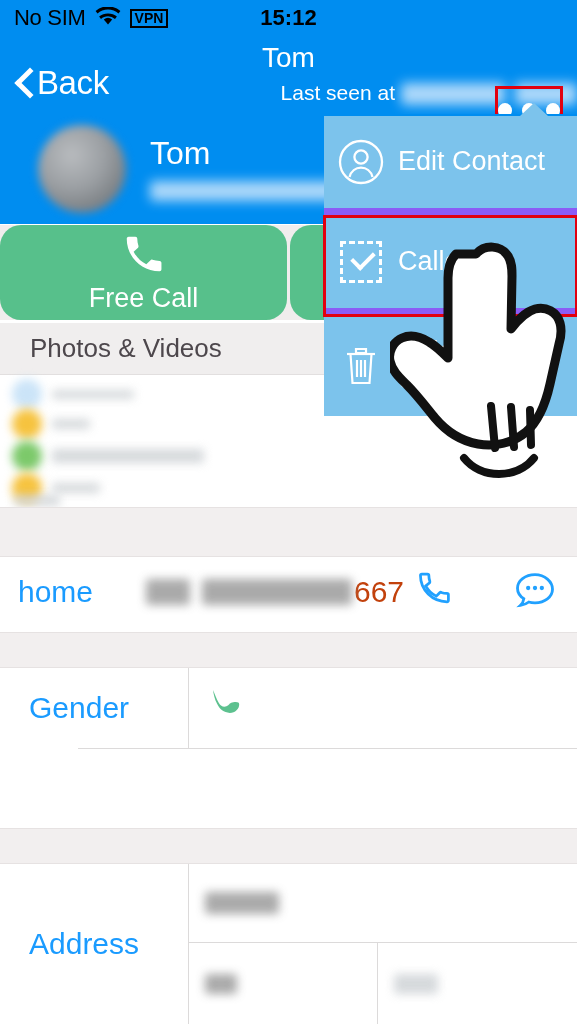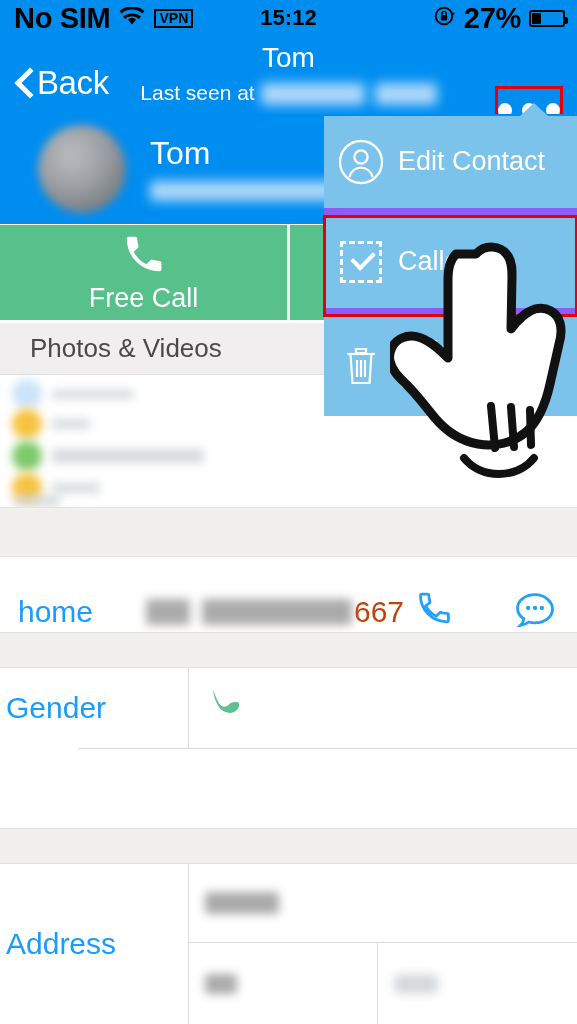--- a/index.html
+++ b/index.html
@@ -13,21 +13,21 @@
   }
   .screen { position:relative; width:577px; height:1024px; overflow:hidden; }
 
   
   .statusbar{
     position:absolute; top:0; left:0; width:577px; height:36px;
     background:#008df0; color:#000;
     display:flex; align-items:center;
   }
   .sb-left{ display:flex; align-items:center; gap:9px; padding-left:14px; }
-  .sb-text{ font-size:29px; font-weight:700; letter-spacing:-0.3px; }
+  .sb-text{ font-size:22px; font-weight:400; letter-spacing:-0.3px; }
   .sb-center{ position:absolute; left:0; right:0; text-align:center;
               font-size:22px; font-weight:700; pointer-events:none; }
   .sb-right{ position:absolute; right:12px; display:flex; align-items:center; gap:8px; }
   .vpn-badge{
     border:2px solid #000; font-size:14px; font-weight:700;
     padding:0px 3px; line-height:15px; letter-spacing:0px;
   }
   .batt{ position:relative; width:36px; height:17px; border:2px solid #000; border-radius:3px; }
   .batt::after{ content:""; position:absolute; right:-5px; top:5px; width:3px; height:7px;
                 background:#000; border-radius:0 2px 2px 0; }
@@ -47,21 +47,21 @@
     content:""; position:absolute; left:3px; top:4px; width:17px; height:17px;
     border-left:5px solid #fff; border-bottom:5px solid #fff;
     transform:rotate(45deg);
   }
   .back-label{ font-size:33px; font-weight:400; letter-spacing:-0.4px; }
   .nav-title{
     position:absolute; left:0; right:0; top:6px; text-align:center;
     font-size:28px; font-weight:400; pointer-events:none;
   }
   .nav-sub{
-    position:absolute; left:0; right:0; top:45px; text-align:center;
+    position:absolute; left:0; right:0; top:45px; text-align:right;
     font-size:21px; font-weight:400; pointer-events:none;
   }
   .nav-sub .blurred{ margin-left:6px; }
   .dots-btn{
     position:absolute; right:14px; top:50px; width:68px; height:48px;
     display:flex; align-items:center; justify-content:center; gap:10px;
     border:3px solid #e2000f; cursor:pointer; box-sizing:border-box;
   }
   .dots-btn i{ display:block; width:15px; height:15px; background:#fff; border-radius:50%; }
 
@@ -88,21 +88,21 @@
   .blurred.onblue{ background:#bfe0fb; filter:blur(6px); opacity:.9; }
 
   
   .actions{
     position:absolute; top:225px; left:0; width:577px; height:95px;
     display:flex; gap:3px; background:#f0eded;
   }
   .action{
     flex:1; background:#57c08b; color:#fff;
     display:flex; flex-direction:column; align-items:center; justify-content:center;
-    cursor:pointer; gap:2px;
+    cursor:pointer; gap:2px;border-radius:21px;
   }
   .action-label{ font-size:27px; font-weight:400; }
 
   
   .sec-hdr{
     position:absolute; top:323px; left:0; width:544px; height:52px;
     background:#f0eeee; border-bottom:1px solid #e2dfdf;
     display:flex; align-items:center;
   }
   .sec-hdr span{ margin-left:30px; font-size:26px; color:#4d474c; }
@@ -114,34 +114,34 @@
   .media-row{ position:absolute; display:flex; align-items:center; gap:10px; }
   .sw{ width:30px; height:30px; border-radius:50%; filter:blur(5px); }
 
   
   .spacer{ position:absolute; left:0; width:577px; background:#f2efef;
            border-top:1px solid #e6e2e2; border-bottom:1px solid #e6e2e2; }
 
   
   .phone-row{
     position:absolute; top:557px; left:0; width:577px; height:69px; background:#fff;
-    display:flex; align-items:center;margin-top:20px;
+    display:flex; align-items:center;
   }
   .phone-label{ margin-left:18px; font-size:30px; color:#1a9bff; width:128px; }
   .phone-num{ font-size:30px; color:#c2410c; display:flex; align-items:center; }
   .phone-acts{ position:absolute; right:20px; display:flex; align-items:center; gap:58px; }
 
   
   .info{
     position:absolute; left:0; width:577px; background:#fff;
   }
   .info-row{ display:flex; align-items:stretch; }
   .info-label{
     width:188px; display:flex; align-items:center;
-    font-size:30px; color:#1a9bff; padding-left:6px;
+    font-size:30px; color:#1a9bff; padding-left:29px;
   }
   .info-val{
     flex:1; border-left:1px solid #dcdada; display:flex; align-items:center; padding-left:16px;
   }
   .divline{ height:1px; background:#dcdada; margin-left:78px; }
 
   
   .menu{
     position:absolute; top:116px; left:324px; width:253px; z-index:40;
   }
@@ -182,34 +182,20 @@
       <span>
         <svg width="26" height="19" viewBox="0 0 26 19">
             <path d="M13 17.5l-4.2-5.1a6.7 6.7 0 0 1 8.4 0z" fill="#000"></path>
             <path d="M13 9.3c-2.7 0-5.2 1-7 2.6L4.1 9.6A14 14 0 0 1 13 6.4c3.4 0 6.6 1.2 8.9 3.2l-1.9 2.3a10.7 10.7 0 0 0-7-2.6z" fill="#000"></path>
             <path d="M13 2.6C9 2.6 5.3 4 2.5 6.4L.6 4.1A17.8 17.8 0 0 1 13 -0.6c4.8 0 9.2 1.8 12.4 4.7l-1.9 2.3A16.3 16.3 0 0 0 13 2.6z" fill="#000"></path>
           </svg>
       </span>
       <span class="vpn-badge">VPN</span>
     </div>
     <div class="sb-center">15:12</div>
-    <div class="sb-right">
-      <span>
-        <svg width="22" height="22" viewBox="0 0 22 22">
-            <circle cx="10" cy="11" r="8.3" fill="none" stroke="#000" stroke-width="1.9"></circle>
-            <rect x="6.8" y="10" width="6.4" height="5.6" rx="1" fill="#000"></rect>
-            <path d="M7.9 10V8.6a2.1 2.1 0 0 1 4.2 0V10" fill="none" stroke="#000" stroke-width="1.6"></path>
-            <path d="M17 6.5l4 2.2-4 2.2z" fill="#000"></path>
-          </svg>
-      </span>
-      <span class="sb-text">27%</span>
-      <span class="batt">
-          <span class="batt-fill" style="width: 27%;"></span>
-        </span>
-    </div>
   </div>
 
   <div class="navbar">
     <div class="back-btn">
       <span class="chev"></span>
       <span class="back-label">Back</span>
     </div>
     <div class="nav-title">Tom</div>
     <div class="nav-sub">
       <span>Last seen at</span><span class="blurred onblue" style="width:104px;height:22px;"></span><span class="blurred onblue" style="width:62px;height:22px;margin-left:10px;"></span>

